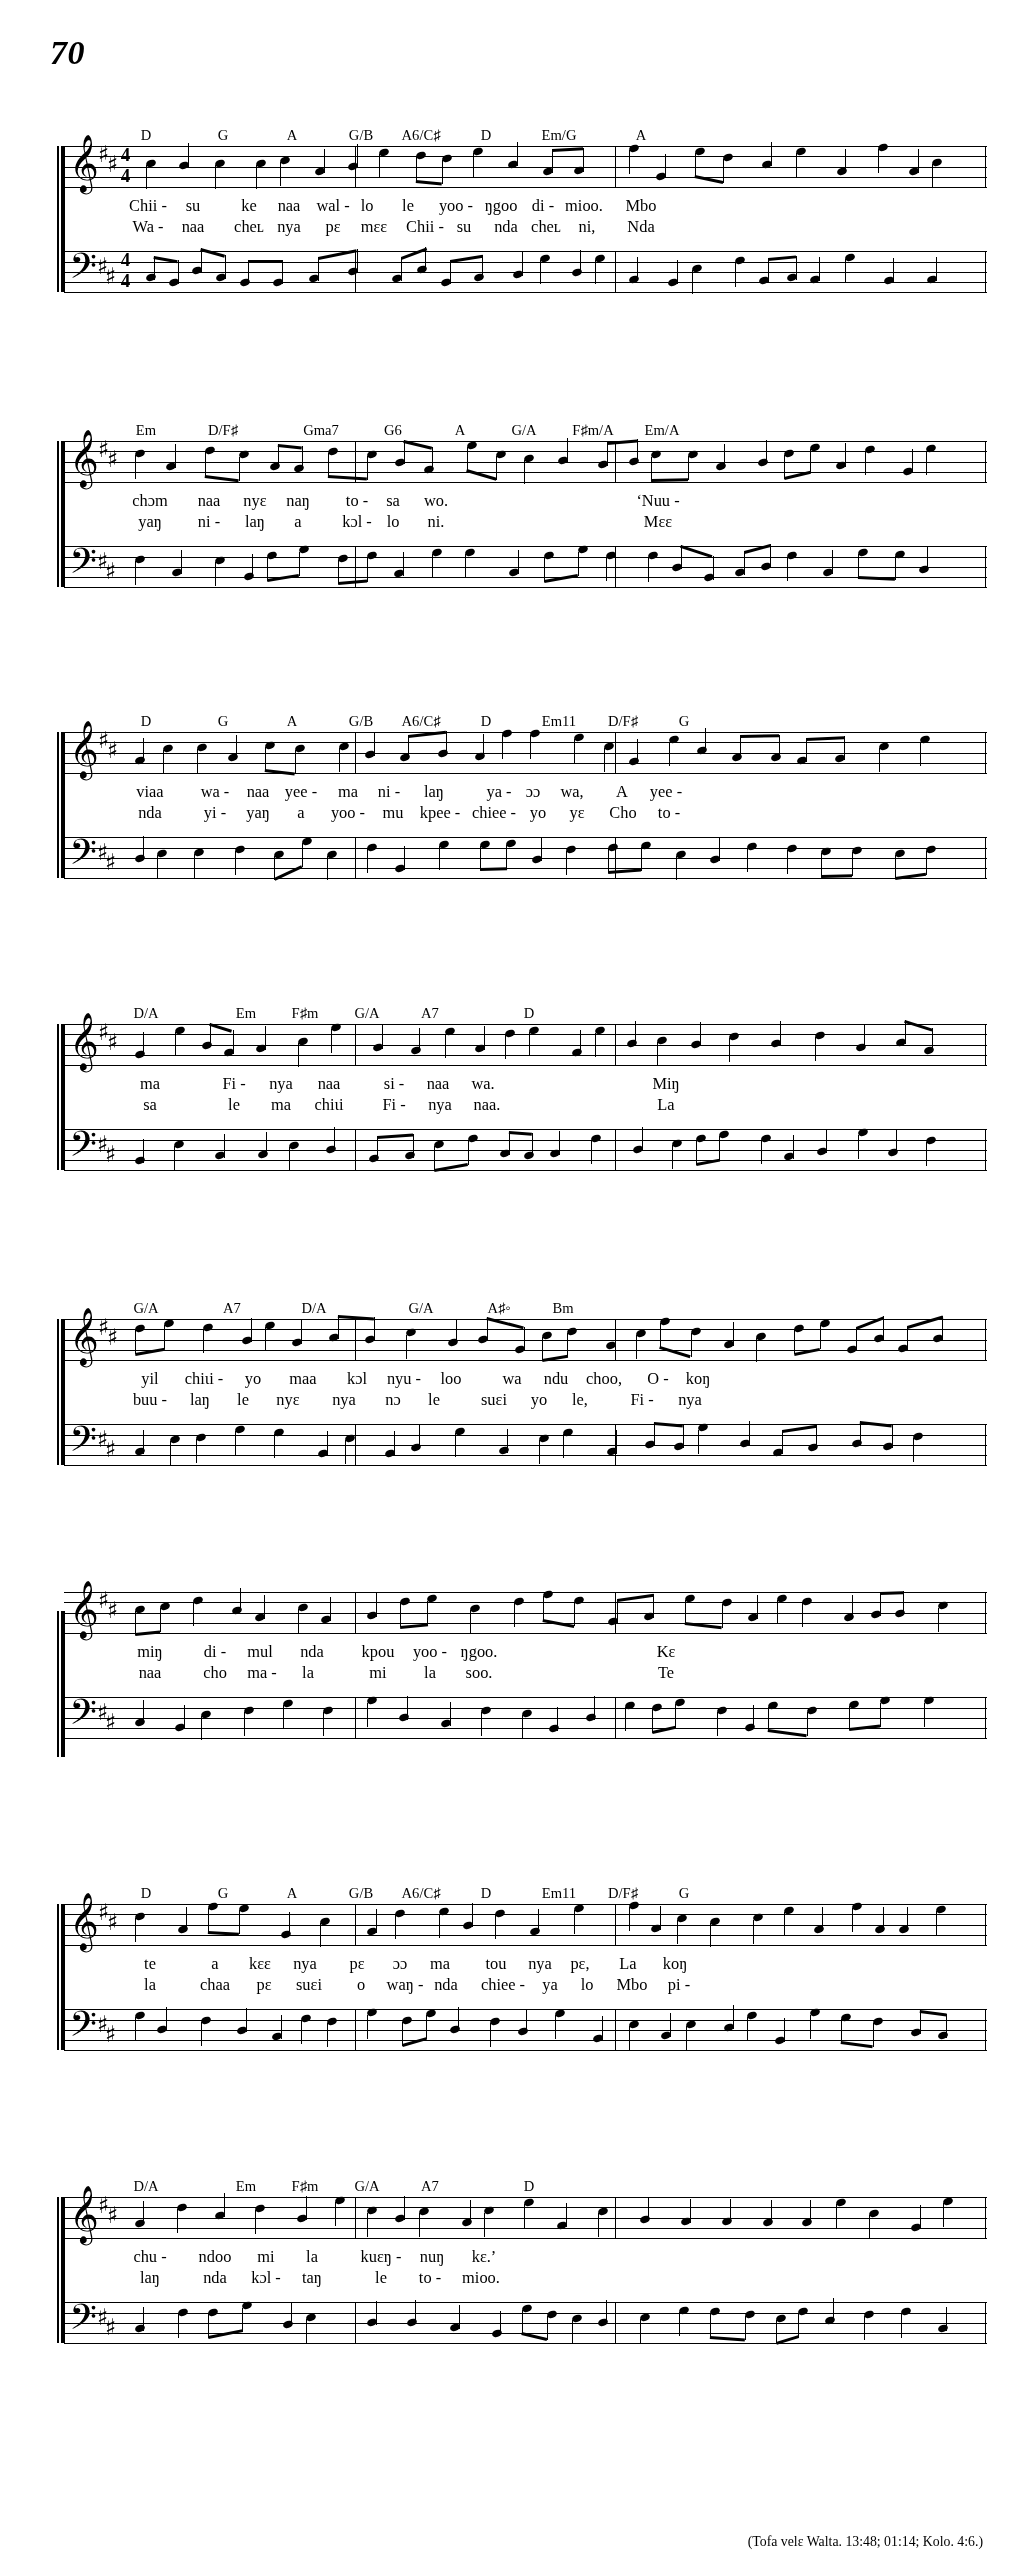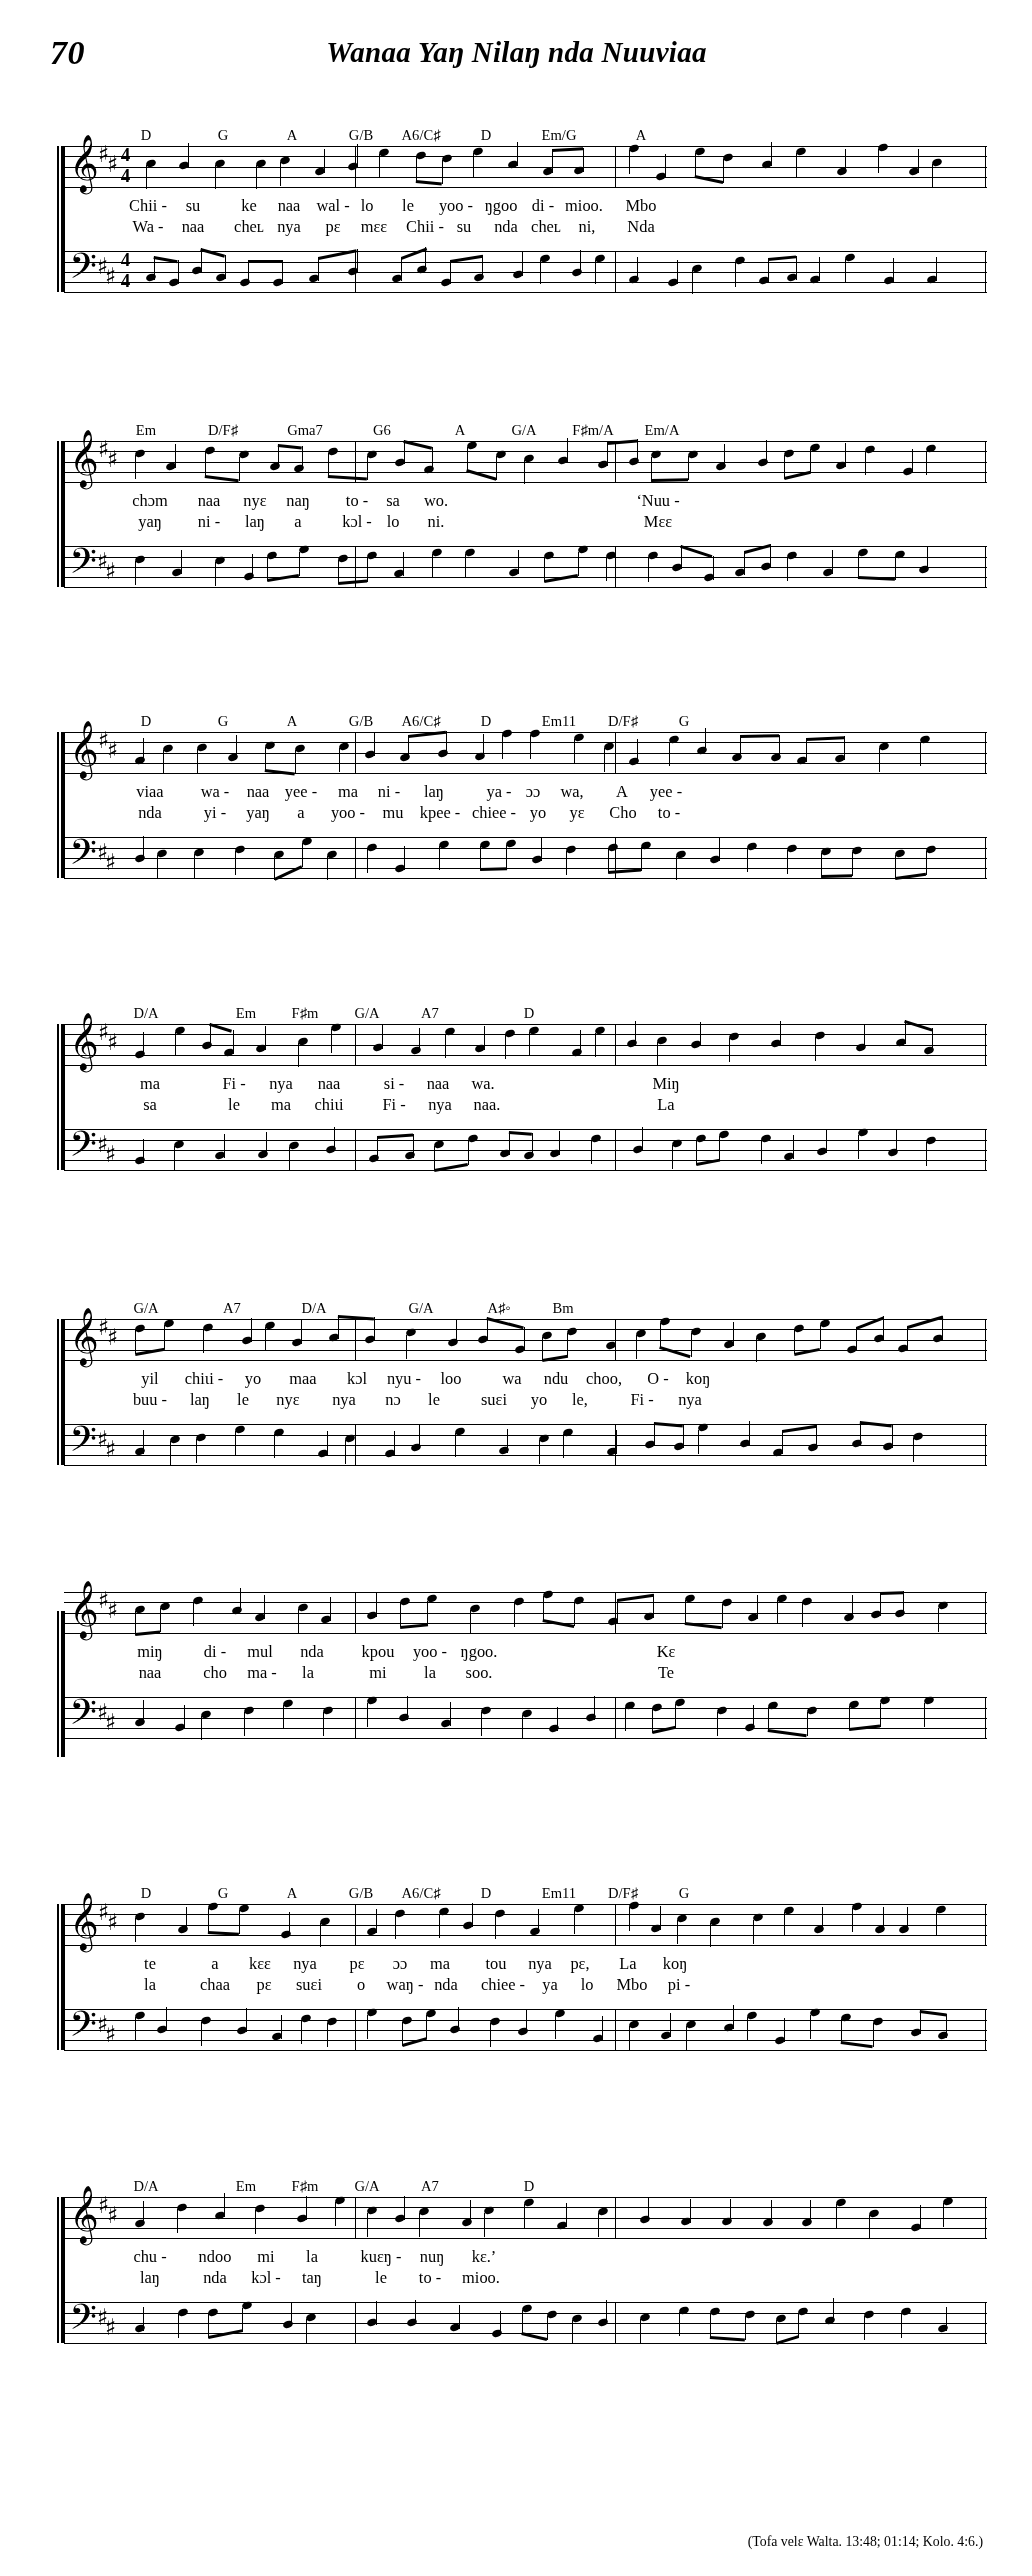--- a/index.html
+++ b/index.html
@@ -182,21 +182,20 @@
     white-space: nowrap;
     transform: translateX(-50%);
   }
 </style>
 </head>
 <body>
 
 <div class="page">
 
   <div class="hymn-number">70</div>
-  <div class="title">Wanaa Yaŋ Nilaŋ nda Nuuviaa</div>
 
   <div id="systems-host">
       <div class="system" style="top: 127px;">
         <div class="chords">
           <div class="chord" style="left: 101px;">D</div>
           <div class="chord" style="left: 178px;">G</div>
           <div class="chord" style="left: 247px;">A</div>
           <div class="chord" style="left: 316px;">G/B</div>
           <div class="chord" style="left: 376px;">A6/C♯</div>
           <div class="chord" style="left: 441px;">D</div>
@@ -376,22 +375,22 @@
             <div class="stem" style="left: 872px; top: 6px; height: 24px;"></div>
           </div>
         </div>
         <div class="sysbar" style="left: 12px; top: 19px; height: 146px;"></div>
         <div class="sysbar" style="left: 16.4px; top: 19px; height: 146px; width: 3.4px;"></div>
       </div>
       <div class="system" style="top: 422px;">
         <div class="chords">
           <div class="chord" style="left: 101px;">Em</div>
           <div class="chord" style="left: 178px;">D/F♯</div>
-          <div class="chord" style="left: 260px;">Gma7</div>
-          <div class="chord" style="left: 337px;">G6</div>
+          <div class="chord" style="left: 276px;">Gma7</div>
+          <div class="chord" style="left: 348px;">G6</div>
           <div class="chord" style="left: 415px;">A</div>
           <div class="chord" style="left: 479px;">G/A</div>
           <div class="chord" style="left: 548px;">F♯m/A</div>
           <div class="chord" style="left: 617px;">Em/A</div>
         </div>
         <div class="staffwrap">
           <div class="staff">
             <div class="line l0"></div>
             <div class="line l1"></div>
             <div class="line l2"></div>

